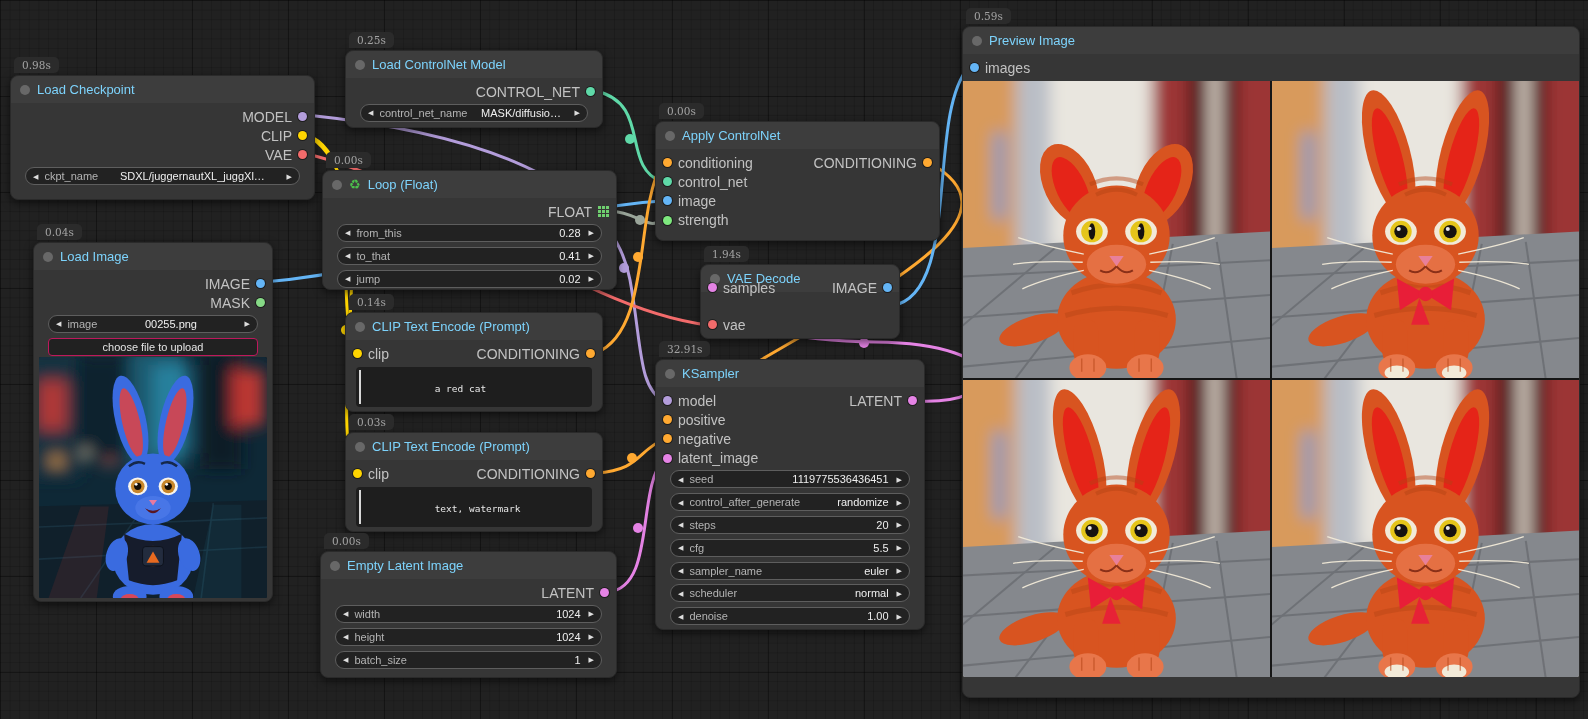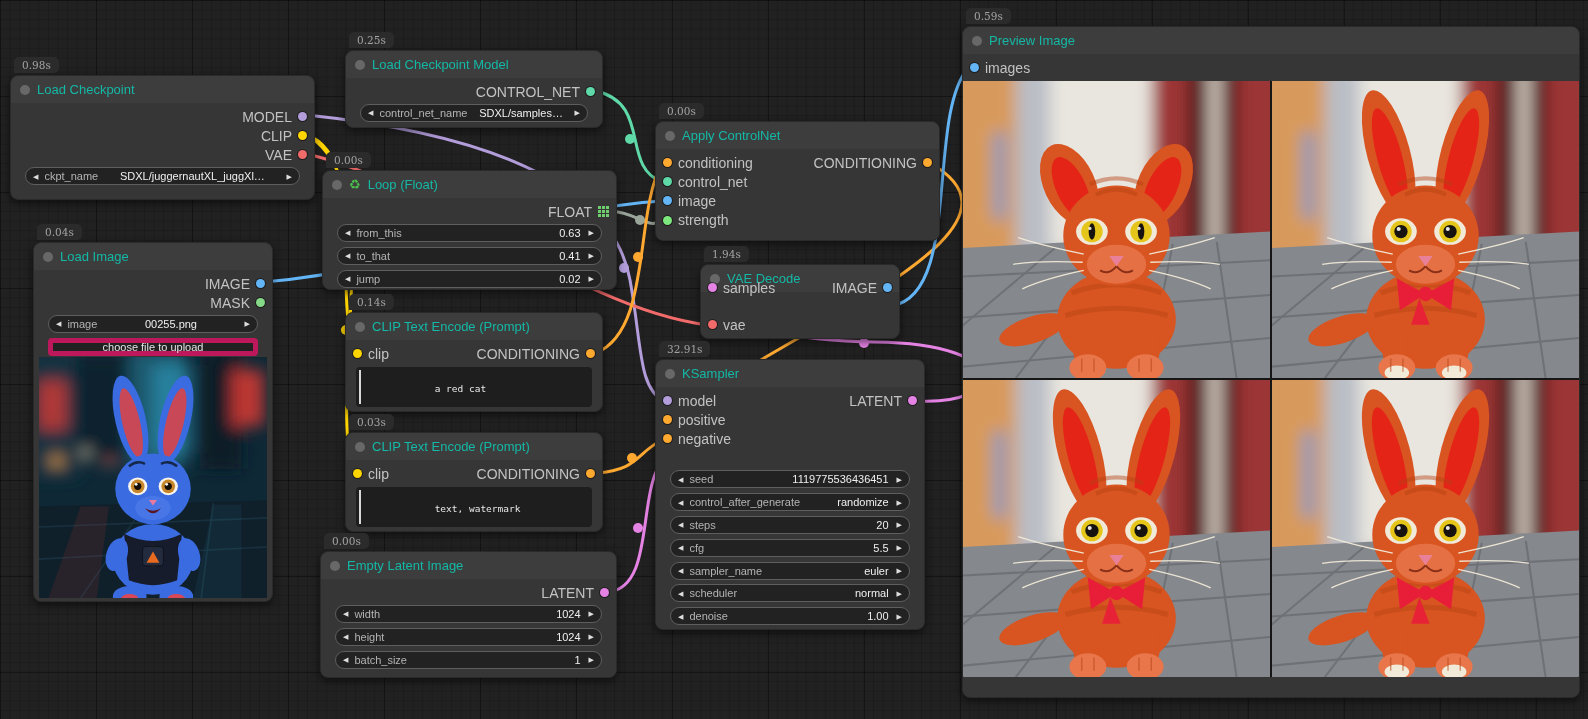--- a/index.html
+++ b/index.html
@@ -18,21 +18,21 @@
   .node{
     position:absolute;z-index:1;background:#363636;border:1px solid #2a2a2a;
     border-radius:8px;box-shadow:0 3px 9px rgba(0,0,0,.55);box-sizing:border-box;
   }
   .nhead{
     position:absolute;left:0;top:0;right:0;height:27px;background:#3d3d3d;
     border-radius:8px 8px 0 0;display:flex;align-items:center;padding-left:9px;gap:7px;
   }
   .ndot{width:10px;height:10px;border-radius:50%;background:#686868;flex:0 0 auto;}
   .nicon{font-size:13px;color:#4cc04c;line-height:1;}
-  .ntitle{font-size:13px;color:#14b8a6;white-space:nowrap;}
+  .ntitle{font-size:13px;color:#7dd3fc;white-space:nowrap;}
   .badge{
     position:absolute;top:-19px;left:3px;padding:2px 8px 2px;background:#2b2b2b;
     border-radius:5px 5px 5px 0;font-family:"DejaVu Serif", serif;font-size:10.5px;color:#a3a3a3;
   }
   .srow{position:absolute;left:0;right:0;height:19px;display:flex;align-items:center;}
   .sin{position:absolute;left:7px;display:flex;align-items:center;gap:6px;}
   .sout{position:absolute;right:7px;display:flex;align-items:center;gap:6px;}
   .sdot{width:9px;height:9px;border-radius:50%;box-shadow:0 0 0 1px rgba(0,0,0,.45);}
   .slabel{font-size:14px;color:#c2c2c2;white-space:nowrap;}
   .sgrid{display:grid;grid-template-columns:repeat(3,3px);grid-template-rows:repeat(3,3px);gap:1px;}
@@ -42,21 +42,21 @@
     border:1px solid #5e5e5e;border-radius:10px;display:flex;align-items:center;
     padding:0 7px;box-sizing:border-box;gap:6px;font-size:11px;
   }
   .warr{font-size:7px;color:#dedede;line-height:1;cursor:pointer;}
   .wlabel{color:#b4b4b4;white-space:nowrap;}
   .wvalue{color:#efefef;white-space:nowrap;overflow:hidden;}
   .wvalue.center{flex:1;text-align:center;}
   .wvalue.right{margin-left:auto;text-align:right;}
   .wbutton{
     position:absolute;left:14px;right:14px;height:18px;background:#212121;
-    border:5px solid #be185d;border-radius:4px;color:#e3e3e3;font-size:11px;
+    border:1px solid #be185d;border-radius:4px;color:#e3e3e3;font-size:11px;
     display:flex;align-items:center;justify-content:center;box-sizing:border-box;cursor:pointer;
   }
   .wtext{
     position:absolute;left:10px;right:10px;background:#1e1e1e;border-radius:4px;
     font-family:"DejaVu Sans Mono", monospace;font-size:9.5px;color:#e8e8e8;
     padding:5px 6px 4px 10px;box-sizing:border-box;white-space:pre;
   }
   .wtext .caret{position:absolute;left:3px;top:3px;bottom:3px;width:2px;background:#d8d8d8;}
   .artbox{position:absolute;overflow:hidden;border-radius:2px;background:#111;}
   .artbox svg{display:block;width:100%;height:100%;}
@@ -250,32 +250,32 @@
     <ellipse cx="-29" cy="287" rx="11" ry="6" fill="#d84858"></ellipse>
     <ellipse cx="29" cy="287" rx="11" ry="6" fill="#d84858"></ellipse>
   </g>
         </svg>
       </div>
     </div>
     <div class="node" style="left: 345px; top: 50px; width: 258px; height: 78px;">
       <div class="badge">0.25s</div>
     <div class="nhead">
       <span class="ndot"></span>
-        <span class="ntitle">Load Checkpoint Model</span>
+        <span class="ntitle">Load ControlNet Model</span>
       </div>
       <div class="srow" style="top:31.0px">
         <span class="sout">
           <span class="slabel">CONTROL_NET</span>
           <span class="sdot" style="background:#5fd9a8"></span>
         </span>
       </div>
       <div class="widget" style="top:52.7px">
         <span class="warr">◀</span>
         <span class="wlabel">control_net_name</span>
-        <span class="wvalue center">SDXL/samples…</span>
+        <span class="wvalue center">MASK/diffusio…</span>
         <span class="warr" style="margin-left:0px">▶</span>
       </div>
     </div>
     <div class="node" style="left: 322px; top: 170px; width: 295px; height: 120px;">
       <div class="badge">0.00s</div>
     <div class="nhead">
       <span class="ndot"></span>
         <span class="nicon">♻</span>
         <span class="ntitle">Loop (Float)</span>
       </div>
@@ -291,21 +291,21 @@
             <span></span>
             <span></span>
             <span></span>
             <span></span>
           </span>
         </span>
       </div>
       <div class="widget" style="top:52.7px">
         <span class="warr">◀</span>
         <span class="wlabel">from_this</span>
-        <span class="wvalue right">0.63</span>
+        <span class="wvalue right">0.28</span>
         <span class="warr" style="margin-left:2px">▶</span>
       </div>
       <div class="widget" style="top:75.7px">
         <span class="warr">◀</span>
         <span class="wlabel">to_that</span>
         <span class="wvalue right">0.41</span>
         <span class="warr" style="margin-left:2px">▶</span>
       </div>
       <div class="widget" style="top:98.7px">
         <span class="warr">◀</span>
@@ -460,20 +460,26 @@
       <div class="srow" style="top:50.2px">
         <span class="sin">
           <span class="sdot" style="background:#ffa931"></span>
             <span class="slabel">positive</span>
         </span>
       </div>
       <div class="srow" style="top:69.4px">
         <span class="sin">
           <span class="sdot" style="background:#ffa931"></span>
             <span class="slabel">negative</span>
+        </span>
+      </div>
+      <div class="srow" style="top:88.6px">
+        <span class="sin">
+          <span class="sdot" style="background:#e583e5"></span>
+            <span class="slabel">latent_image</span>
         </span>
       </div>
       <div class="widget" style="top:110.3px">
         <span class="warr">◀</span>
         <span class="wlabel">seed</span>
         <span class="wvalue right">1119775536436451</span>
         <span class="warr" style="margin-left:2px">▶</span>
       </div>
       <div class="widget" style="top:133.1px">
         <span class="warr">◀</span>

